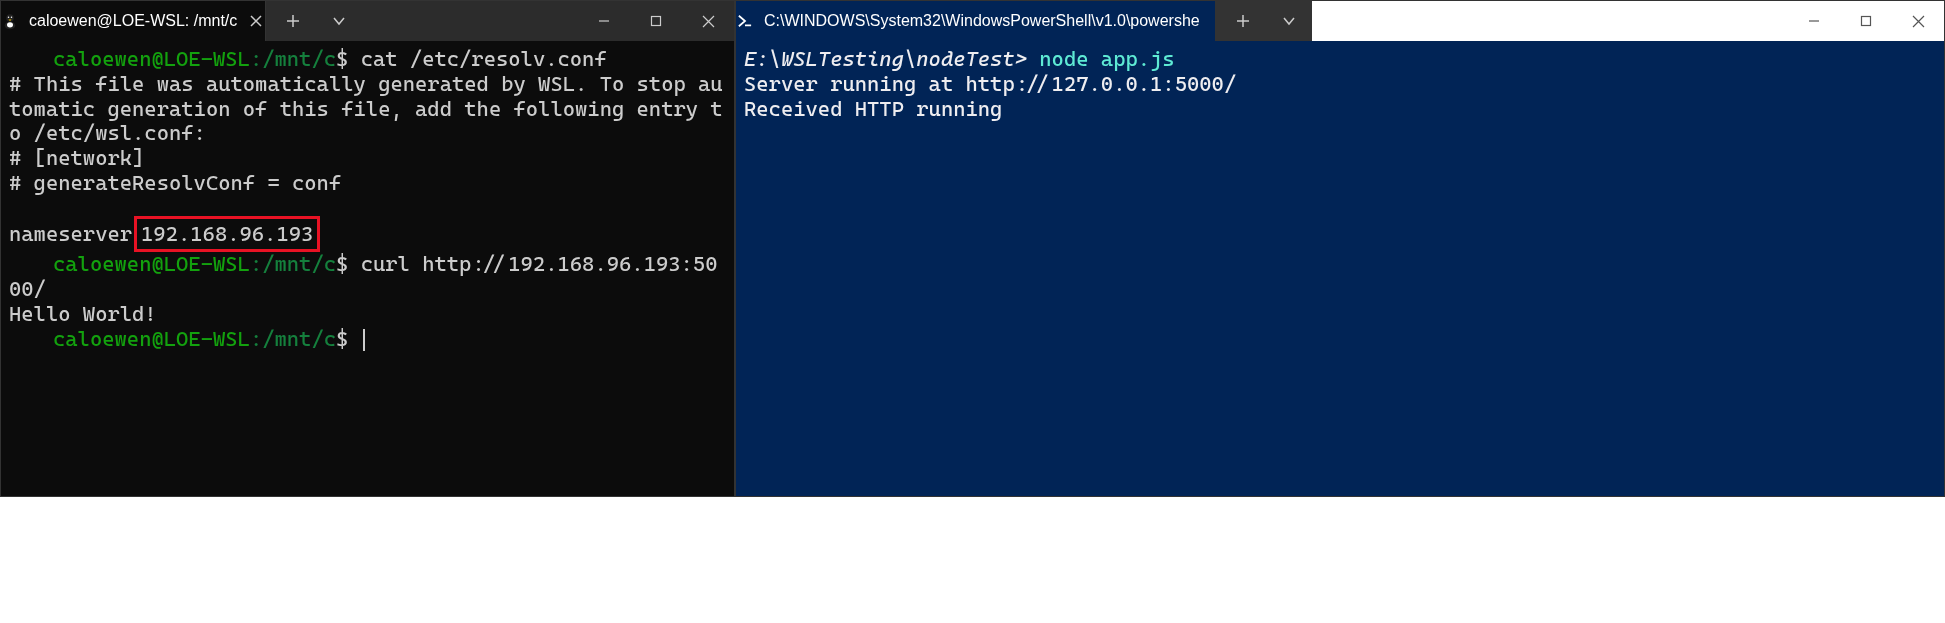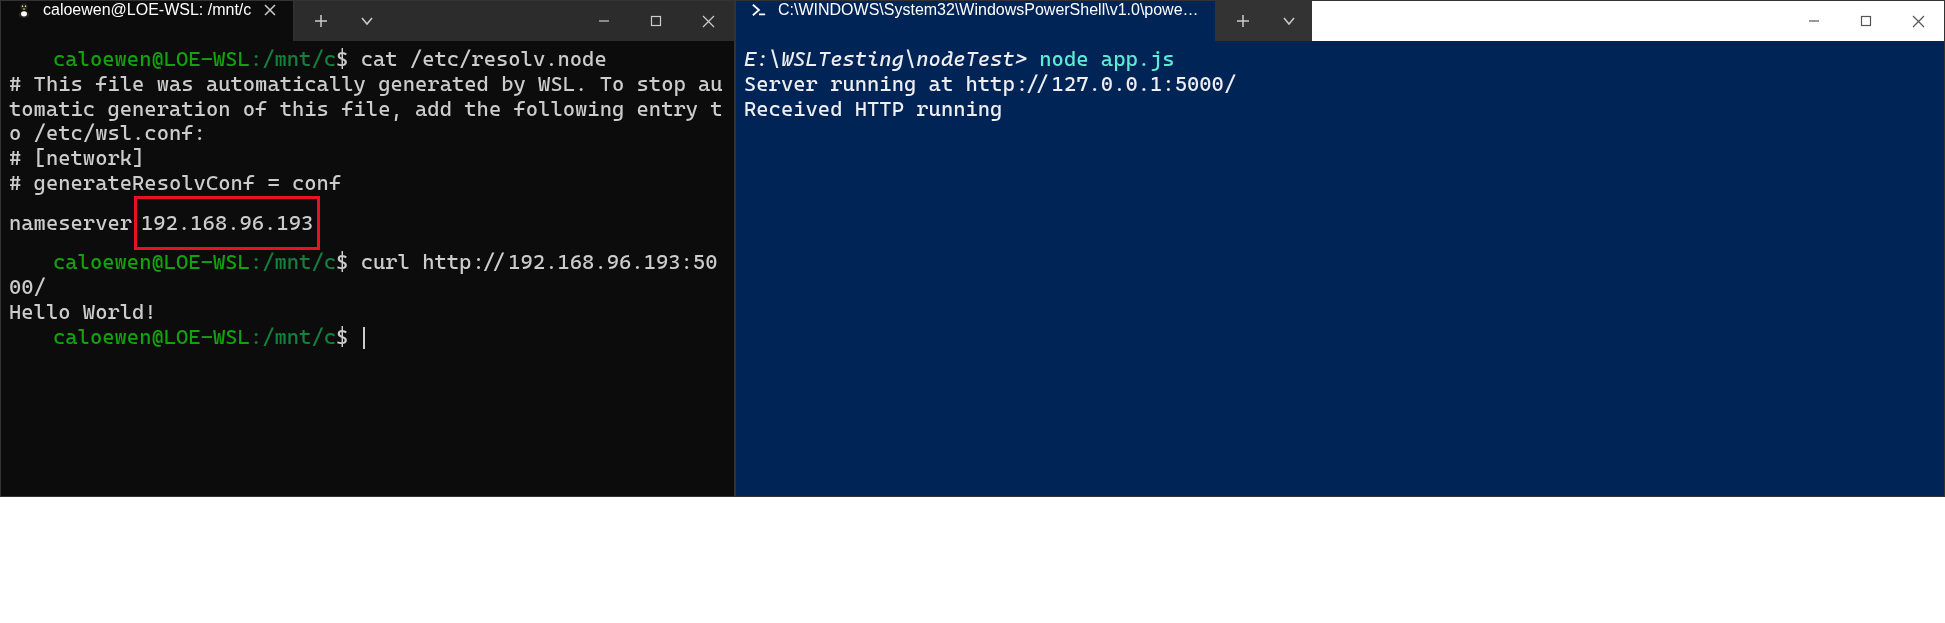--- a/index.html
+++ b/index.html
@@ -24,21 +24,22 @@
   height: 40px;
   background: #2c2c2c;
   display: flex;
   align-items: stretch;
   color: #ccc;
   user-select: none;
 }
 .titlebar-right { background: #333333; }
 .tab {
   display: flex;
-  padding: 0 14px;
+  align-items: center;
+  padding: 0 0;
   background: #0c0c0c;
   gap: 10px;
   border-right: 1px solid #333;
   min-width: 260px;
   max-width: 480px;
 }
 .tab-right { background: #012456; }
 .tab-icon {
   width: 18px; height: 18px; display:flex; align-items:center; justify-content:center;
 }
@@ -73,22 +74,23 @@
 
 .green { color:#13a10e;margin-left:44px; }
 .blue { color:#15803d; }
 .white { color:#cccccc; }
 .ps-prompt { color:#eeedf0;font-style:italic; }
 .ps-yellow { color:#5eead4; }
 
 .highlight-box {
   border: 3px solid #e81224;
   display: inline-block;
-  padding: 12px 4px;
+  padding: 3px 4px;
   margin-left: 2px;
+  margin-top: 20px;
 }
 
 .cursor {
   display:inline-block;
   width: 2px; height: 22px;
   background:#cccccc;
   vertical-align: text-bottom;
   margin-left:2px;
 }
 
@@ -149,21 +151,21 @@
           </svg>
       </div>
       <div class="win-btn">
         <svg width="13" height="13" viewBox="0 0 13 13">
             <path d="M1 1 L12 12 M12 1 L1 12" stroke-width="1.2"></path>
           </svg>
       </div>
     </div>
   </div>
 
-  <div class="term term-wsl"><span class="green">caloewen@LOE-WSL</span><span class="blue">:/mnt/c</span><span class="white">$ </span><span class="white">cat /etc/resolv.node</span>
+  <div class="term term-wsl"><span class="green">caloewen@LOE-WSL</span><span class="blue">:/mnt/c</span><span class="white">$ </span><span class="white">cat /etc/resolv.conf</span>
 <span class="white"># This file was automatically generated by WSL. To stop automatic generation of this file, add the following entry to /etc/wsl.conf:</span>
 <span class="white"># [network]</span>
 <span class="white"># generateResolvConf = conf</span>
 <span class="white">nameserver</span><span class="highlight-box"><span class="white">192.168.96.193</span></span>
 <span class="green">caloewen@LOE-WSL</span><span class="blue">:/mnt/c</span><span class="white">$ </span><span class="white">curl http://192.168.96.193:5000/</span>
 <span class="white">Hello World!</span>
 <span class="green">caloewen@LOE-WSL</span><span class="blue">:/mnt/c</span><span class="white">$ </span><span class="cursor"></span></div>
 </div>
 
 <div class="window window-right">

